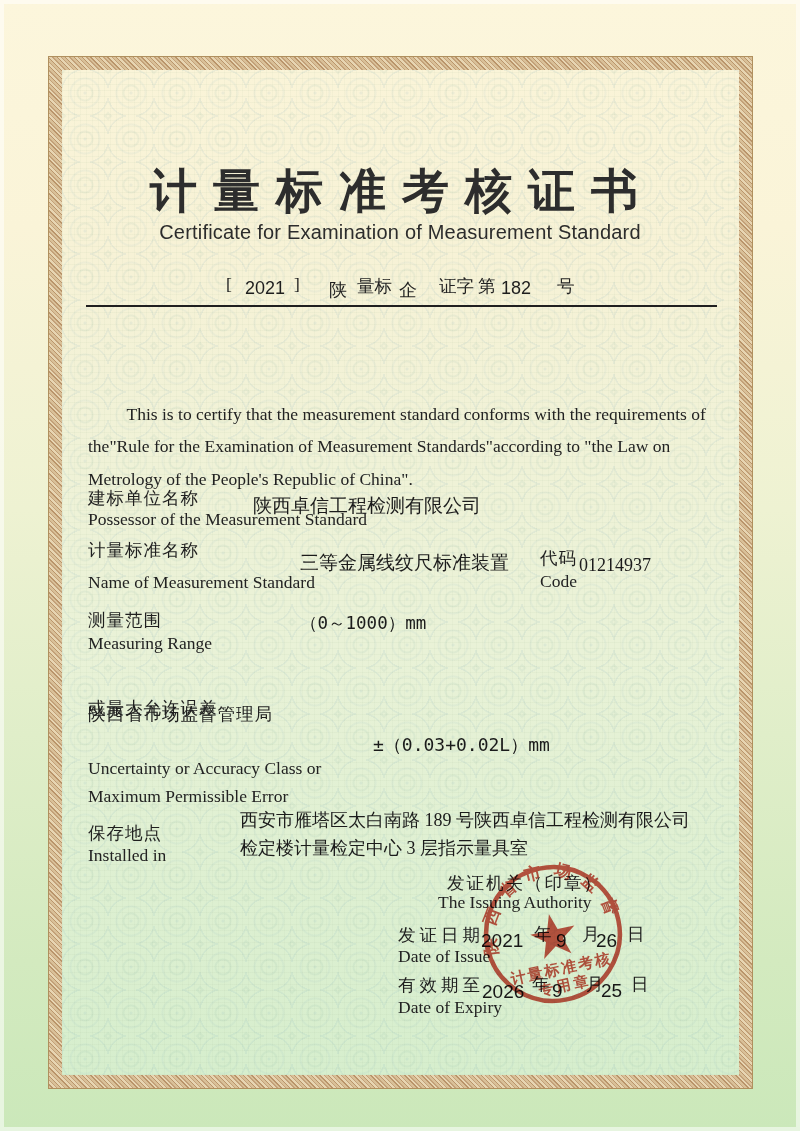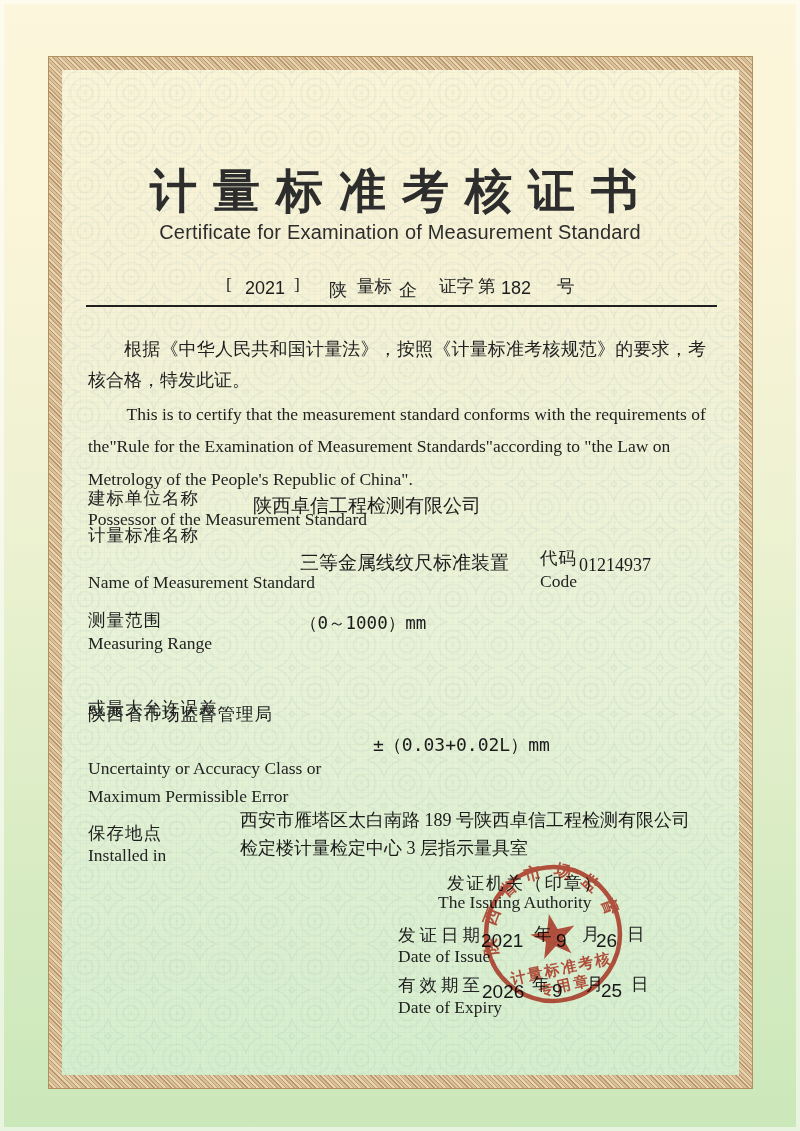--- a/index.html
+++ b/index.html
@@ -99,28 +99,27 @@
     <span class="filled" style="left:329px;">陕</span>
     <span class="pre" style="left:357px;">量标</span>
     <span class="filled" style="left:399px;">企</span>
     <span class="pre" style="left:439px;">证字</span>
     <span class="pre" style="left:478px;">第</span>
     <span class="filled" style="left:501px;">182</span>
     <span class="pre" style="left:557px;">号</span>
   </div>
   <div class="abs divider"></div>
 
-  <div class="abs para-cn">根据《中华人民共和国计量法》，按照《计量标准考核规范》的要求，考核合格，特发此证。</div>
   <div class="abs para-en">This is to certify that the measurement standard conforms with the requirements of the"Rule for the Examination of Measurement Standards"according to "the Law on Metrology of the People's Republic of China".</div>
 
   <div class="abs lab-cn" style="left:88px;top:486px;">建标单位名称</div>
   <div class="abs val-sans" style="left:253px;top:493px;">陕西卓信工程检测有限公司</div>
   <div class="abs lab-en" style="left:88px;top:509px;">Possessor of the Measurement Standard</div>
 
-  <div class="abs lab-cn" style="left:88px;top:523px;">计量标准名称</div>
+  <div class="abs lab-cn" style="left:88px;top:538px;">计量标准名称</div>
   <div class="abs val-sans" style="left:262px;top:550px;margin-left:38px;">三等金属线纹尺标准装置</div>
   <div class="abs lab-en" style="left:88px;top:572px;">Name of Measurement Standard</div>
   <div class="abs lab-cn" style="left:540px;top:546px;">代码</div>
   <div class="abs val-serif" style="left:579px;top:555px;">01214937</div>
   <div class="abs lab-en" style="left:540px;top:571px;">Code</div>
 
   <div class="abs lab-cn" style="left:88px;top:608px;">测量范围</div>
   <div class="abs val-mono" style="left:300px;top:611px;">（0～1000）mm</div>
   <div class="abs lab-en" style="left:88px;top:633px;">Measuring Range</div>
 

